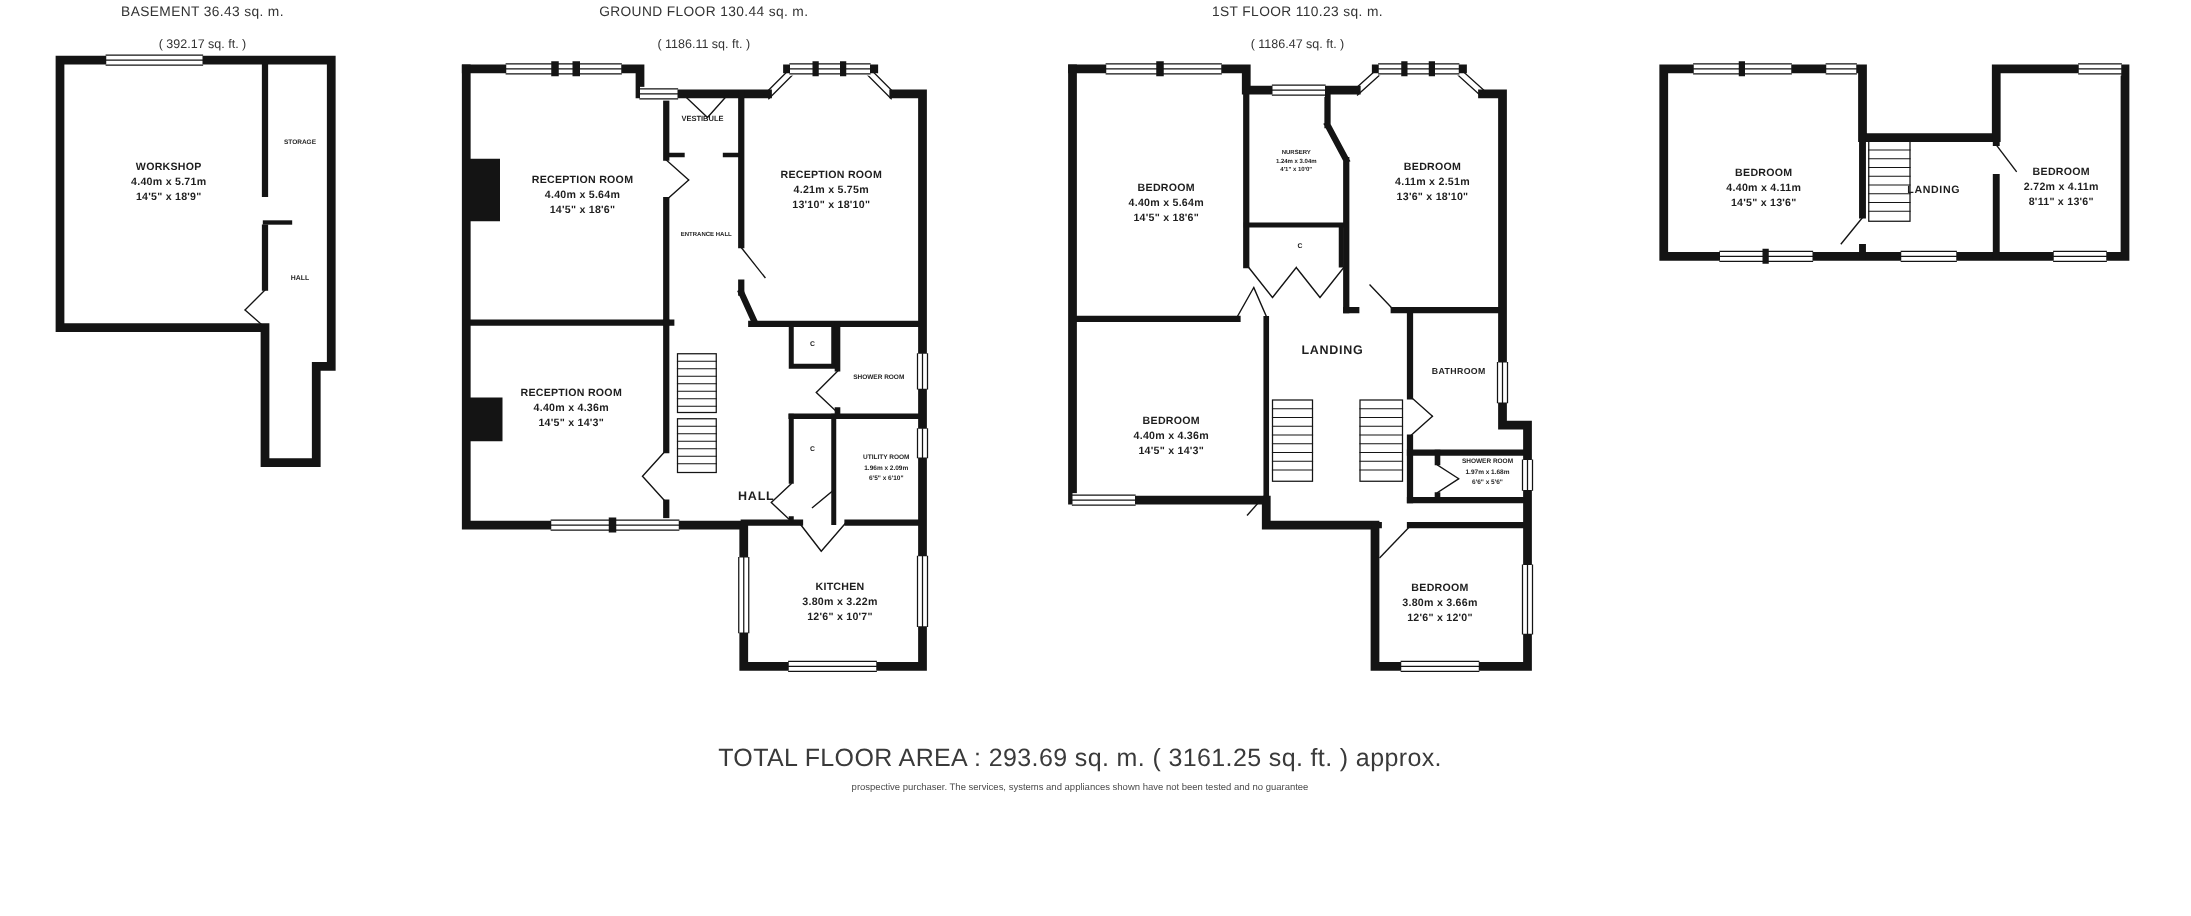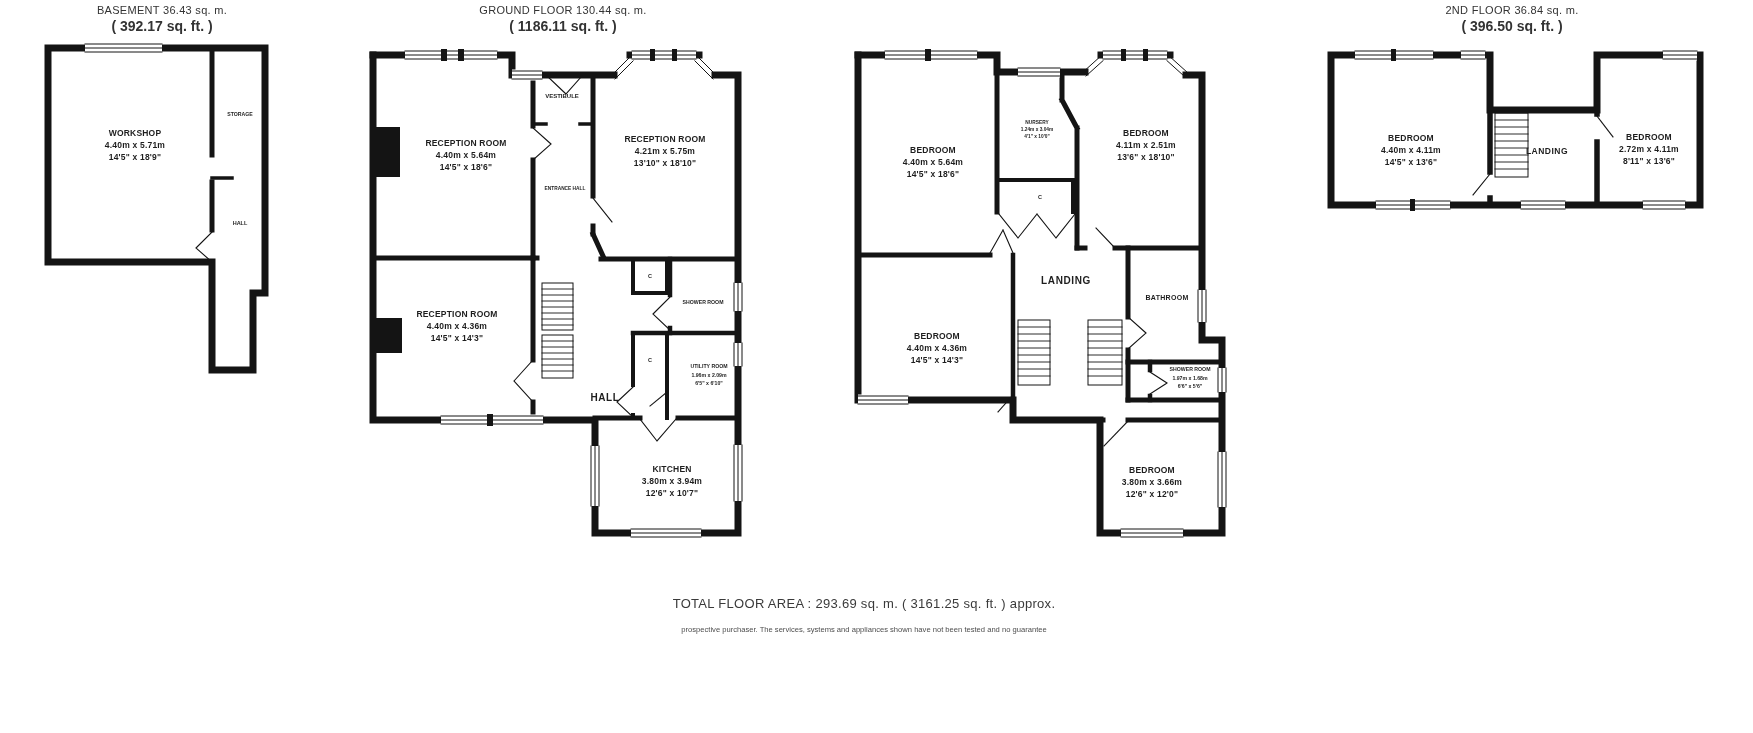--- a/index.html
+++ b/index.html
@@ -1,30 +1,30 @@
 <!DOCTYPE html>
 <html><head>
 <meta charset="utf-8">
 <style>
   html,body{margin:0;padding:0;background:#ffffff;}
   .canvas{position:relative;width:1753px;height:733px;background:#ffffff;overflow:hidden;
           font-family:"Liberation Sans",sans-serif;border-radius:31px;}
   svg{position:absolute;left:0;top:0;}
   .lbl{position:absolute;text-align:center;color:#2b2b2b;}
   .ftitle{font-size:11px;color:#333;letter-spacing:.3px;}
-  .fsub{font-size:14px;color:#333;margin-top:2px;font-weight:bold;}
+  .fsub{font-size:10px;color:#333;margin-top:14px;}
   .room{font-weight:bold;font-size:8.5px;line-height:12px;color:#1e1e1e;letter-spacing:.2px;}
   .mroom{font-weight:bold;font-size:10px;color:#1e1e1e;letter-spacing:.6px;}
   .mroom2{font-weight:bold;font-size:8.5px;color:#1e1e1e;letter-spacing:.5px;}
   .sroom{font-weight:bold;font-size:5.2px;line-height:8.5px;color:#1e1e1e;}
   .xs{font-size:4.8px;line-height:7px;}
   .s6{font-size:6px;}
   .s55{font-size:5.5px;}
   .bath{font-size:7px;letter-spacing:.3px;}
-  .total{font-size:13px;color:#3a3a3a;letter-spacing:.3px;}
+  .total{font-size:20px;color:#3a3a3a;letter-spacing:.3px;}
   .disc{font-size:7.6px;line-height:10.8px;color:#4d4d4d;}
 </style>
 </head>
 <body>
 
 <div class="canvas">
 
 <svg width="1753" height="733" viewBox="0 0 1753 733">
   <g stroke="#141414" fill="none" stroke-linecap="square">
 
@@ -196,23 +196,23 @@
 </svg>
 
 <div class="lbl" style="left:32px;top:4px;width:260px">
   <div class="ftitle">BASEMENT 36.43 sq. m.</div>
   <div class="fsub">( 392.17 sq. ft. )</div>
 </div>
 <div class="lbl" style="left:433px;top:4px;width:260px">
   <div class="ftitle">GROUND FLOOR 130.44 sq. m.</div>
   <div class="fsub">( 1186.11 sq. ft. )</div>
 </div>
-<div class="lbl" style="left:1382px;top:4px;width:260px">
-  <div class="ftitle">2ND FLOOR 36.84 sq. m.</div>
-  <div class="fsub">( 396.50 sq. ft. )</div>
+<div class="lbl" style="left:908px;top:4px;width:260px">
+  <div class="ftitle">1ST FLOOR 110.23 sq. m.</div>
+  <div class="fsub">( 1186.47 sq. ft. )</div>
 </div>
 
 <div class="lbl room" style="left:70px;top:127px;width:130px">
   <div>WORKSHOP</div>
   <div>4.40m x 5.71m</div>
   <div>14'5" x 18'9"</div>
 </div>
 <div class="lbl sroom" style="left:200px;top:110px;width:80px">STORAGE</div>
 <div class="lbl sroom s55" style="left:200px;top:219px;width:80px">HALL</div>
 
@@ -235,21 +235,21 @@
 <div class="lbl sroom xs" style="left:525px;top:185px;width:80px">ENTRANCE HALL</div>
 <div class="lbl sroom" style="left:663px;top:298px;width:80px">SHOWER ROOM</div>
 <div class="lbl sroom" style="left:664px;top:362px;width:90px">
   <div>UTILITY ROOM</div>
   <div>1.96m x 2.09m</div>
   <div>6'5" x 6'10"</div>
 </div>
 <div class="lbl mroom" style="left:570px;top:392px;width:70px">HALL</div>
 <div class="lbl room" style="left:607px;top:463px;width:130px">
   <div>KITCHEN</div>
-  <div>3.80m x 3.94m</div>
+  <div>3.80m x 3.22m</div>
   <div>12'6" x 10'7"</div>
 </div>
 <div class="lbl sroom s55" style="left:630px;top:272px;width:40px">C</div>
 <div class="lbl sroom s55" style="left:630px;top:356px;width:40px">C</div>
 
 <div class="lbl room" style="left:868px;top:144px;width:130px">
   <div>BEDROOM</div>
   <div>4.40m x 5.64m</div>
   <div>14'5" x 18'6"</div>
 </div>

